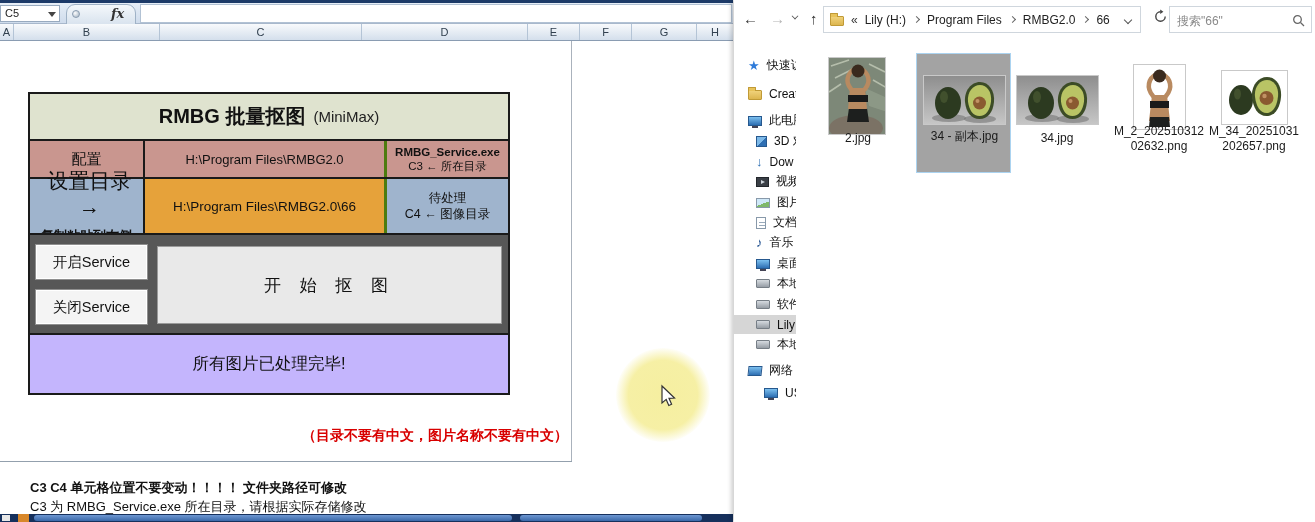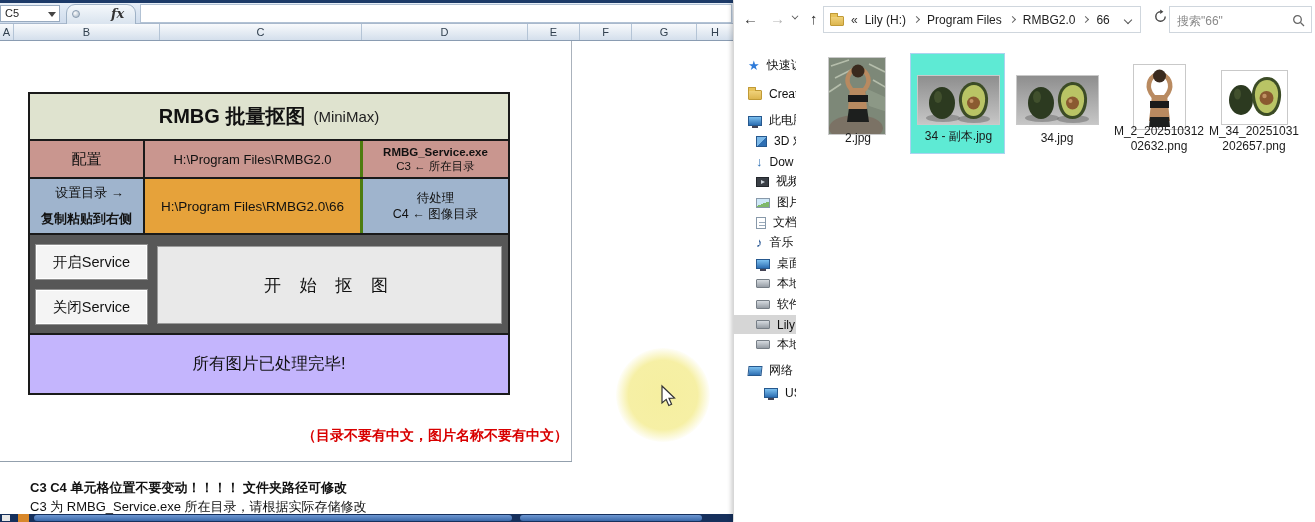--- a/index.html
+++ b/index.html
@@ -34,34 +34,34 @@
   .pagebreak-v { position:absolute; left:571px; top:0; width:1px; height:420px; background:#aab2bc; }
   .pagebreak-h { position:absolute; left:0; top:420px; width:572px; height:1px; background:#93a0ad; }
 
   
   .tbl { position:absolute; left:28px; top:51px; width:482px; border:2px solid #1a1a1a; }
   .trow { display:flex; border-top:2px solid #1a1a1a; }
   .trow:first-child { border-top:none;align-items:center; }
   .cell { display:flex; flex-direction:column; align-items:center; justify-content:center; text-align:center; }
   .c1 { width:115px; border-right:2px solid #1a1a1a; }
   .c2 { flex:1; border-right:3px solid #4d7c0f; }
-  .c3 { width:145px; }
+  .c3 { width:121px; }
   .row-title { height:45px; background:#dfe3cf; flex-direction:row; display:flex; align-items:center; justify-content:center; }
   .title-main { font-size:20px; font-weight:bold; color:#111; }
   .title-suffix { font-size:15px; color:#222; margin-left:8px; }
   .row-cfg { height:38px; }
   .row-cfg .cell { background:#c9968f; }
   .cfg-label { font-size:15px; color:#111; }
   .path-text { font-size:13px; color:#111; }
   .small-b { font-size:11.5px; font-weight:bold; color:#111; line-height:14px; }
   .small-r { font-size:11.5px; color:#111; line-height:14px; }
   .row-dir { height:56px; }
   .row-dir .c1, .row-dir .c3 { background:#9fb4cd; }
   .row-dir .c2 { background:#e6a23a; }
-  .dir-l1 { font-size:13px; color:#111;margin-left:6px; }
+  .dir-l1 { font-size:21px; color:#111;margin-left:6px; }
   .dir-l2 { font-size:13px; font-weight:bold; color:#111; margin-top:8px; }
   .dir-path { font-size:13.5px; color:#111; }
   .pend-l { font-size:12.5px; color:#111; line-height:16px; }
   .row-dark { height:100px; background:#575757; position:relative; }
   .svc-btn { position:absolute; left:5px; width:113px; height:36px; background:#f4f4f4;
       border:1px solid #8f8f8f; box-shadow:inset 0 0 0 1px #fff; display:flex; align-items:center;
       justify-content:center; font-size:14.5px; color:#111; cursor:default; }
   .svc-btn.on { top:9px; }
   .svc-btn.off { top:54px; }
   .big-btn { position:absolute; left:127px; top:11px; width:345px; height:78px; background:#e9e9e9;
@@ -121,21 +121,21 @@
   .icon-video { width:13px; height:10px; background:#3a3f46; border:1px solid #22262b; position:relative; }
   .icon-video::after { content:""; position:absolute; left:4px; top:2px; width:0; height:0; border-left:4px solid #cfd6dd; border-top:2.5px solid transparent; border-bottom:2.5px solid transparent; }
   .icon-pic { width:14px; height:10px; border:1px solid #8899aa; background:linear-gradient(160deg,#cfe8f8 55%,#7fb86a 55%); }
   .icon-doc { width:10px; height:12px; background:#fff; border:1px solid #8899aa; background-image:repeating-linear-gradient(#fff 0 2px,#9ab 2px 3px); background-size:6px 100%; background-position:2px 2px; background-repeat:no-repeat; }
   .icon-music { color:#1f4f8f; font-size:13px; line-height:12px; }
   .icon-disk { width:14px; height:9px; background:linear-gradient(#d6dbe0,#969da5); border:1px solid #767e86; border-radius:1px; }
   .icon-net { width:14px; height:10px; background:linear-gradient(#7cc0ef,#2e6fb3); border:1px solid #26588e; transform:skewX(-6deg); }
 
   
   .thumb { position:absolute; border:1px solid #c9c9c9; overflow:hidden; background:#fff; }
-  .tile-sel { position:absolute; left:176px; top:53px; width:95px; height:101px; background:#5eead4; border:1px solid #abd3f0; }
+  .tile-sel { position:absolute; left:182px; top:53px; width:95px; height:120px; background:#a3a3a3; border:1px solid #abd3f0; }
   .flabel { position:absolute; font-size:12px; color:#1a1a1a; text-align:center; white-space:nowrap; line-height:15px; }
 
   
   .cursor-halo { position:absolute; left:616px; top:348px; width:94px; height:94px; border-radius:50%;
       background:radial-gradient(circle, rgba(245,238,155,.95) 0%, rgba(245,238,155,.9) 52%, rgba(245,238,155,0) 72%); pointer-events:none; }
   .cursor-arrow { position:absolute; left:656px; top:384px; pointer-events:none; }
 </style>
 </head>
 <body>
 

